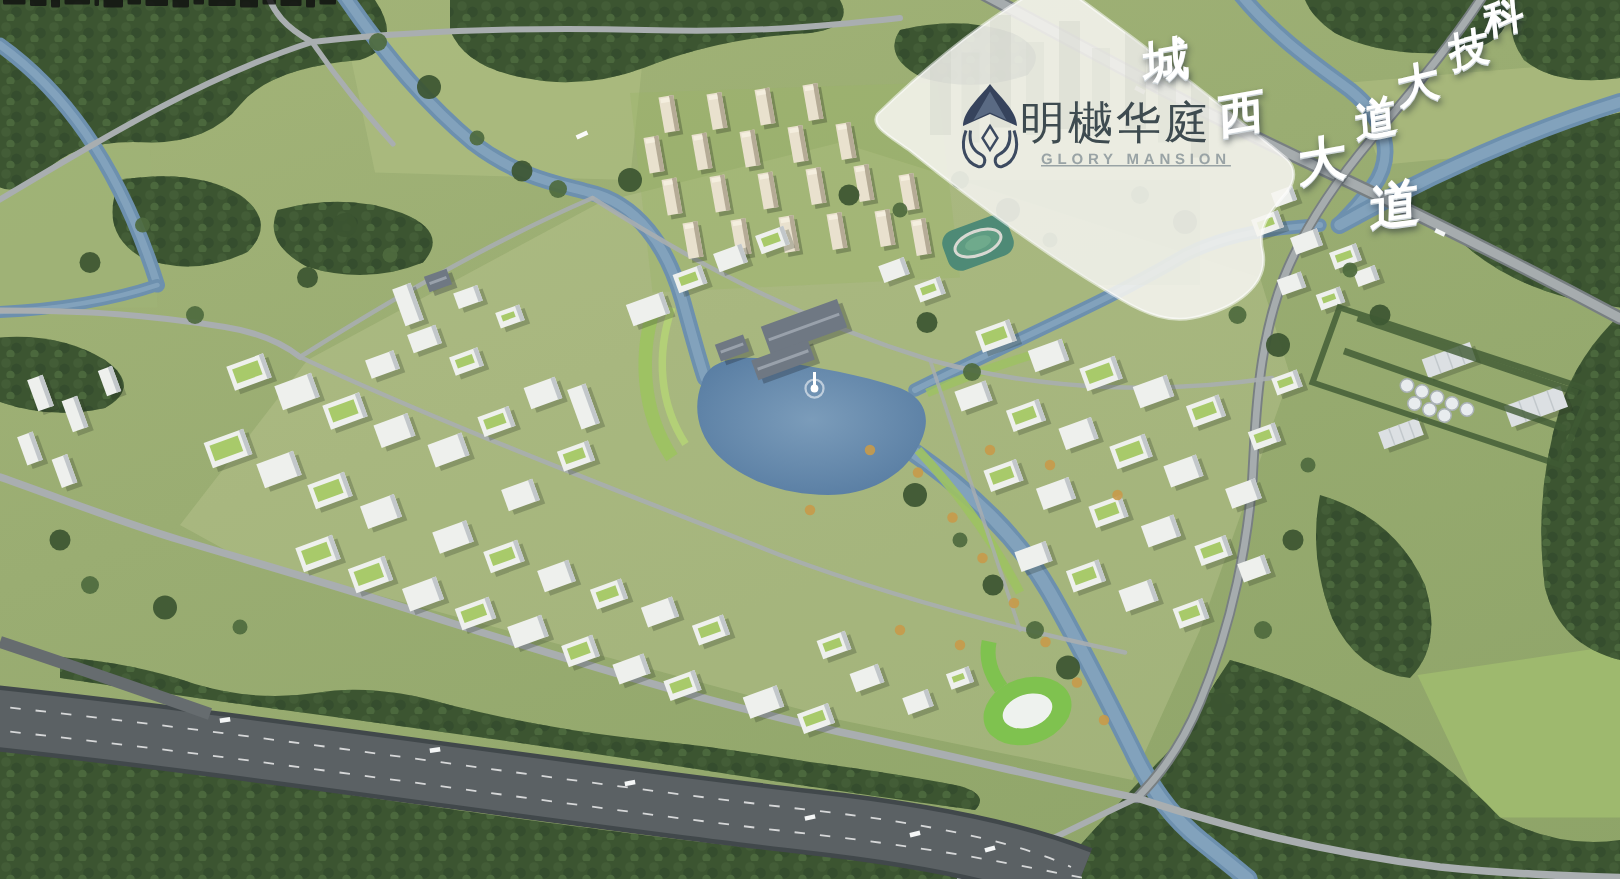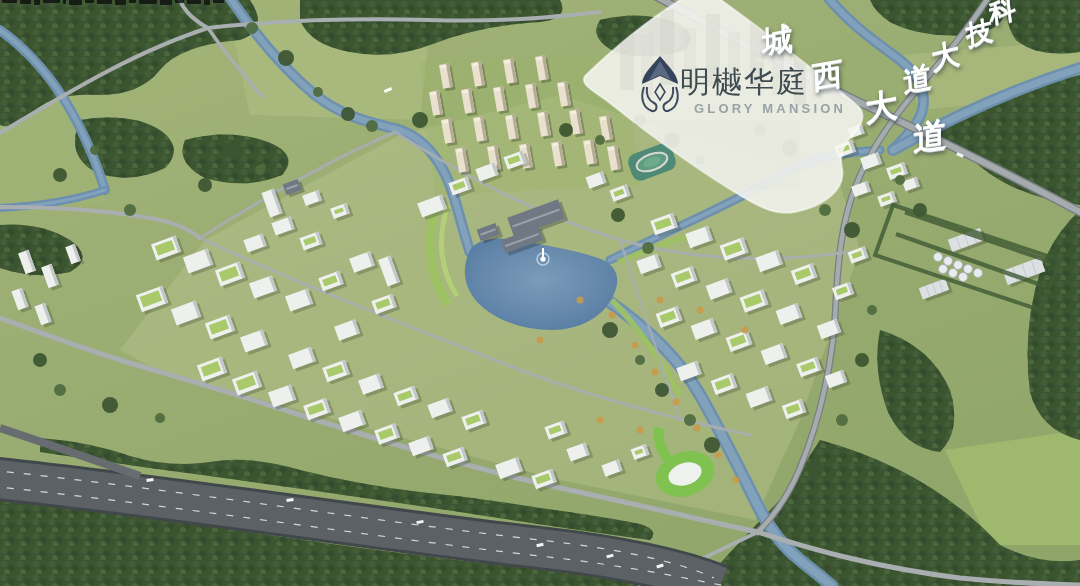--- a/index.html
+++ b/index.html
@@ -18,21 +18,21 @@
   
   .card-content{position:absolute;left:612px;top:48px;width:240px;height:90px;}
   .card-logo{position:absolute;left:22px;top:6px;}
   .card-title{
     position:absolute;left:68px;top:14px;white-space:nowrap;
     font-family:"Liberation Serif",serif;font-weight:400;
     font-size:30px;letter-spacing:2px;color:var(--title-ink,#3e4b50);
   }
   .card-subtitle{
     position:absolute;left:82px;top:53px;white-space:nowrap;
-    font-size:13px;letter-spacing:3.2px;color:#99a3a5;font-weight:bold;
+    font-size:10px;letter-spacing:3.2px;color:#99a3a5;font-weight:bold;text-decoration:underline;
   }
   
   .road-char{
     position:absolute;color:var(--label-white,#fff);font-weight:bold;white-space:pre;
     font-family:"Liberation Sans",sans-serif;
     text-shadow:0 1px 0 #cfd6da,1px 3px 4px rgba(30,40,50,.65);
   }
 </style>
 </head>
 <body>

